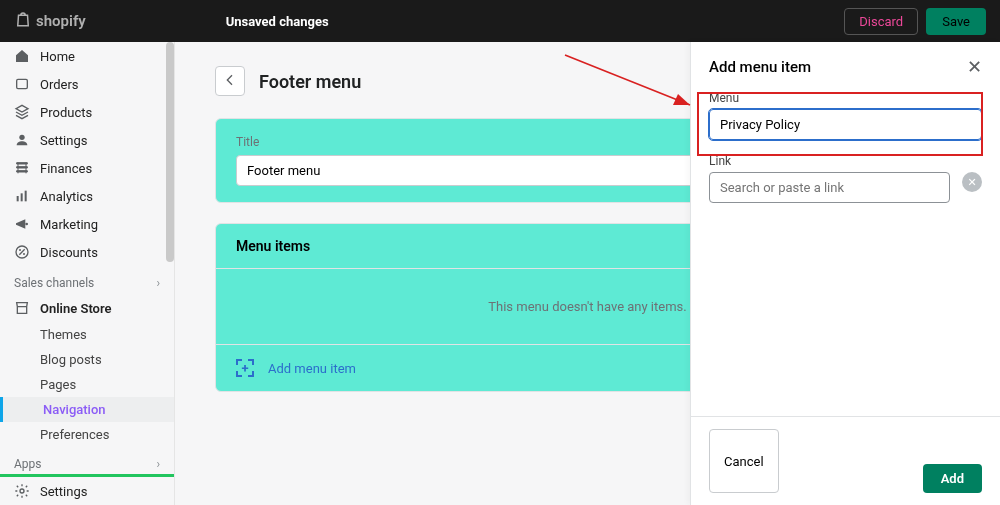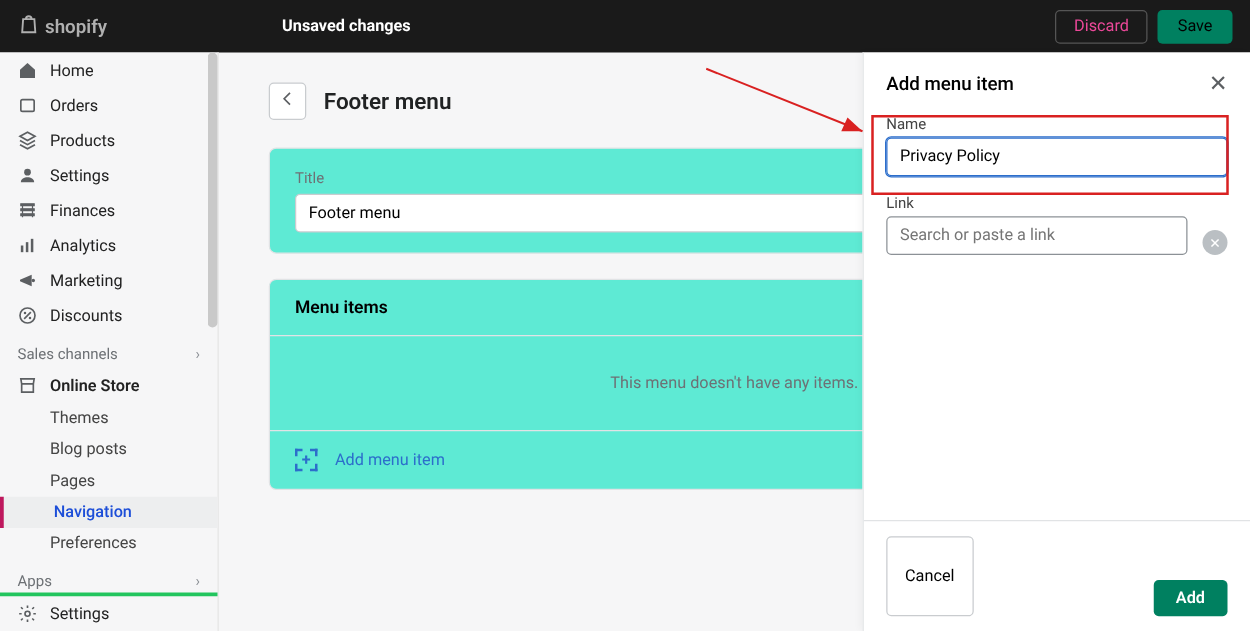--- a/index.html
+++ b/index.html
@@ -21,21 +21,21 @@
   .sidebar { width: 175px; background: #f6f6f7; border-right: 1px solid #e5e5e5; position: relative; font-size: 13px; color: #222; display: flex; flex-direction: column; }
   .sb-scroll { overflow-y: auto; flex: 1; position: relative; }
   .sb-track { position: absolute; right: 0; top: 0; bottom: 0; width: 8px; background: transparent; }
   .sb-thumb { position: absolute; right: 0; top: 0; width: 8px; height: 220px; background: #c9c9c9; border-radius: 4px; }
   .nav-item { display: flex; align-items: flex-end; gap: 10px; padding: 6px 14px; cursor: pointer; }
   .nav-item .ic { width: 16px; height: 16px; display: flex; align-items: center; justify-content: center; color: #5c5f62; }
   .nav-section-label { padding: 10px 14px 4px; color: #6d7175; font-size: 12px; display: flex; align-items: center; justify-content: space-between; }
   .nav-section-label .chev { color: #8c9196; }
   .nav-sub { padding-left: 40px; }
   .nav-sub .sub-item { padding: 5px 0; cursor: pointer; color: #444; }
-  .nav-sub .sub-item.active { background: #edeeef; color: #1d4ed8; font-weight: 500; margin-left: -40px; padding-left: 40px; border-left: 3px solid #be185d; }
+  .nav-sub .sub-item.active { background: #edeeef; color: #8b5cf6; font-weight: 500; margin-left: -40px; padding-left: 40px; border-left: 3px solid #0ea5e9; }
   .sidebar-bottom { border-top: 3px solid #22c55e; }
 
   
   .main { flex: 1; overflow-y: auto; position: relative; }
   .page { padding: 24px 40px; }
   .page-head { display: flex; align-items: center; gap: 14px; margin-bottom: 22px; }
   .back-btn { width: 30px; height: 30px; border: 1px solid #c9cccf; background: #fff; border-radius: 4px; display: flex; align-items: center; justify-content: center; cursor: pointer; }
   .page-title { font-size: 18px; font-weight: 600; color: #202223; }
 
   .card { background: #5eead4; border: 1px solid #e1e3e5; border-radius: 6px; margin-bottom: 20px; }
@@ -51,21 +51,21 @@
   
   .panel { position: absolute; top: 42px; right: 0; bottom: 0; width: 310px; background: #fff; border-left: 1px solid #e1e3e5; display: flex; flex-direction: column; box-shadow: -2px 0 6px rgba(0,0,0,0.04); }
   .panel-head { padding: 14px 18px; display: flex; align-items: center; justify-content: space-between; }
   .panel-title { font-size: 15px; font-weight: 500; }
   .close-x { cursor: pointer; font-size: 18px; color: #5c5f62; background: none; border: none; }
   .panel-body { padding: 0 18px; flex: 1; }
   .pf-group { margin-bottom: 14px; position: relative; }
   .pf-label { font-size: 12px; color: #444; margin-bottom: 4px; display: block; }
   .pf-input { width: 100%; border: 1px solid #8c9196; border-radius: 4px; padding: 7px 10px; font-size: 13px; }
   .pf-input.focused { border: 1px solid #2c6ecb; outline: 1px solid #2c6ecb; }
-  .link-row { display: flex; gap: 12px; align-items: flex-end; }
+  .link-row { display: flex; gap: 12px; align-items: flex-start; }
   .clear-circ { width: 20px; height: 20px; border-radius: 50%; background: #babfc3; color: #fff; display: flex; align-items: center; justify-content: center; font-size: 11px; cursor: pointer; flex-shrink: 0; }
   .panel-foot { border-top: 1px solid #e1e3e5; padding: 12px 18px; display: flex; justify-content: space-between; }
   .btn-cancel { background: #fff; border: 1px solid #c9cccf; padding: 6px 14px; border-radius: 4px; font-size: 13px; cursor: pointer; }
   .btn-add { background: #008060; border: none; color: #fff; padding: 7px 18px; border-radius: 4px; font-size: 13px; font-weight: 600; cursor: pointer; margin-top: 35px; }
 
   
   .anno-box { position: absolute; border: 2px solid #d92121; pointer-events: none; }
   .anno-arrow { position: absolute; pointer-events: none; }
 
   svg.arrow-svg line { stroke: #d92121; stroke-width: 1.6; }
@@ -245,21 +245,21 @@
 
 <div class="panel">
   <div class="panel-head">
     <div class="panel-title">Add menu item</div>
     <button class="close-x">
       <span>✕</span>
     </button>
   </div>
   <div class="panel-body">
     <div class="pf-group">
-      <label class="pf-label">Name</label>
+      <label class="pf-label">Menu</label>
       <input class="pf-input focused" value="Privacy Policy" style="">
     </div>
     <div class="pf-group">
       <label class="pf-label">Link</label>
       <div class="link-row">
         <input class="pf-input" placeholder="Search or paste a link" style="">
         <div class="clear-circ">
           <span>✕</span>
         </div>
       </div>

